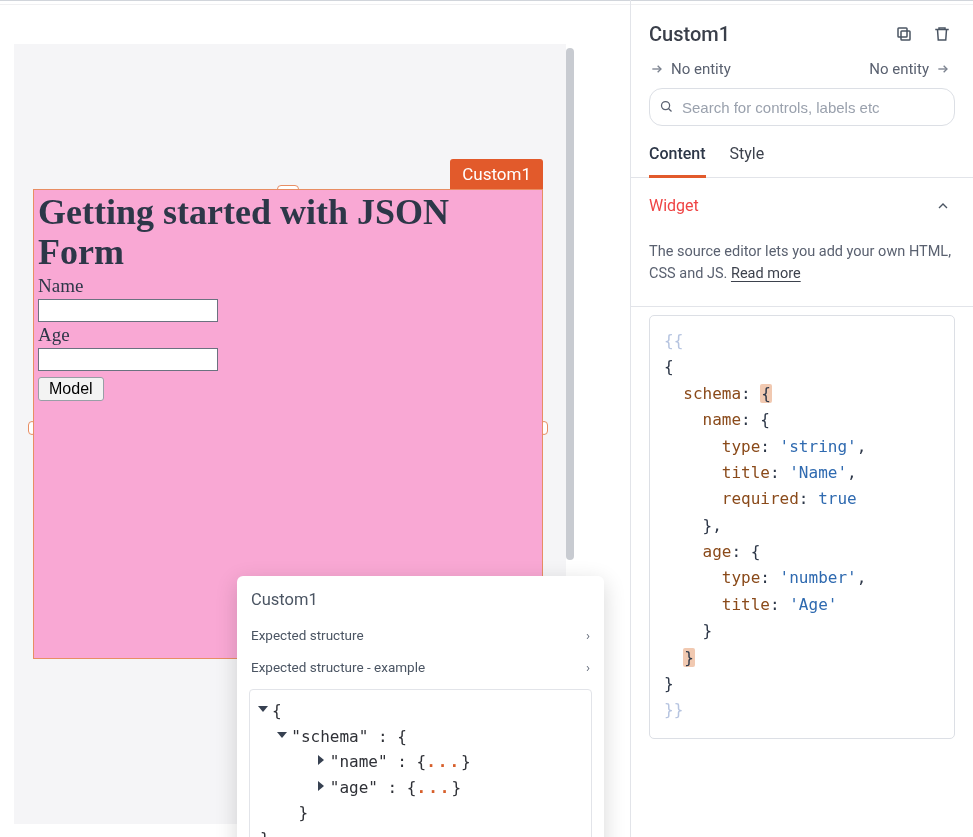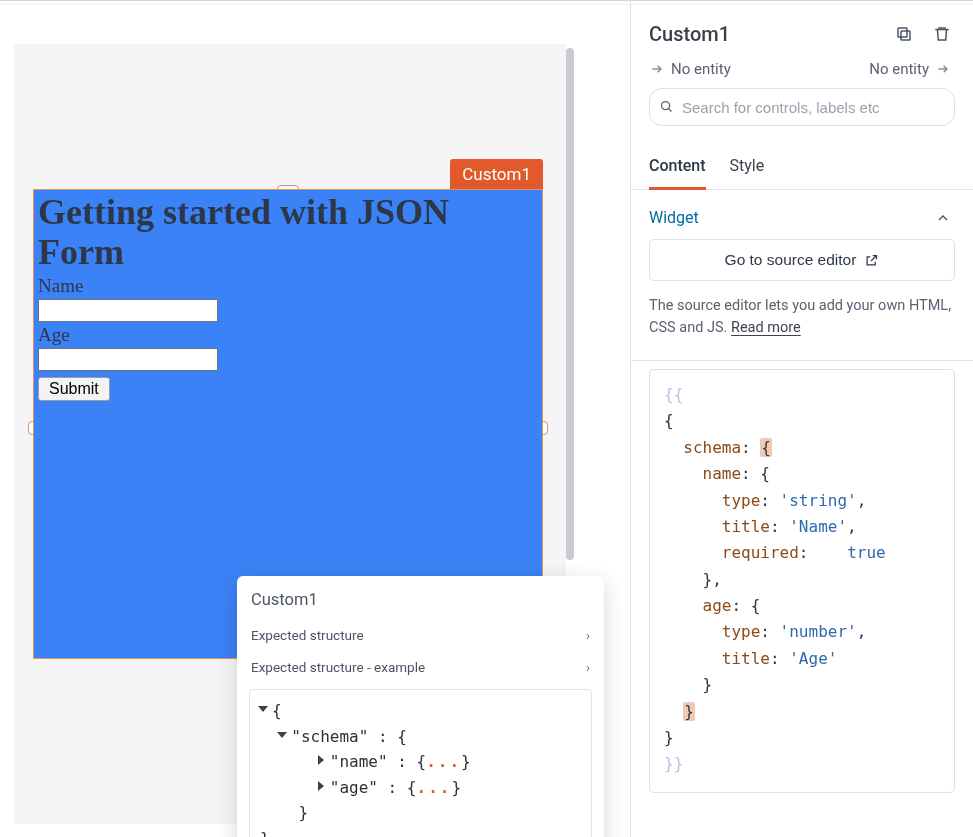--- a/index.html
+++ b/index.html
@@ -43,21 +43,21 @@
     background:#e25a2b;
     color:#fff;
     padding:5px 12px 6px;
     font-size:17px;
     border-radius:3px 3px 0 0;
   }
   .widget-body {
     position:absolute;
     left:0; top:30px; right:0; bottom:0;
     border:1px solid #e88e64;
-    background:#3b82f6;
+    background:#f9a8d4;
     padding:0 4px 4px 4px;
   }
   .handle {
     position:absolute;
     width:8px; height:14px;
     border:1px solid #e88e64;
     background:#fff;
     border-radius:4px;
   }
   .handle.t  {left:50%;top:26px;transform:translateX(-50%);width:22px;height:8px;}
@@ -175,27 +175,27 @@
     color:#2d3748;
   }
   .rp-search::placeholder{color:#9aa1ad;}
   .rp-search-ic{position:absolute;margin-left:10px;margin-top:11px;color:#5a6170;}
 
   .rp-tabs{
     display:flex;gap:24px;
     padding:0 18px;
     border-bottom:1px solid #e2e4e9;
   }
-  .rp-tab{padding:6px 0 12px;font-size:16px;color:#3d424d;cursor:pointer;margin-top:12px;}
+  .rp-tab{padding:6px 0 12px;font-size:16px;color:#3d424d;cursor:pointer;}
   .rp-tab.active{color:#2d3748;border-bottom:3px solid #e25a2b;margin-bottom:-1px;font-weight:500;}
 
   .rp-sec-head{
     display:flex;justify-content:space-between;align-items:center;
     padding:18px 22px 12px 18px;
-    font-size:16px;color:#0369a1;cursor:pointer;
+    font-size:16px;color:#ef4444;cursor:pointer;
   }
   .rp-sec-head svg{color:#4b5563;}
 
   .rp-btn-wrap{padding:0 18px;}
   .rp-btn{
     width:100%;height:42px;
     border:1px solid #dcdfe5;border-radius:5px;
     background:#fff;
     font-size:15.5px;font-weight:500;color:#2d3748;
     display:flex;align-items:center;justify-content:center;gap:8px;
@@ -215,21 +215,21 @@
     padding:12px 14px 14px;
     font-family:"SFMono-Regular",Menlo,Consolas,monospace;
     font-size:16px; line-height:1.65;
     white-space:pre;
     color:#2d3748;
   }
   .t-delim{color:#b6c4e0;}
   .t-punc{color:#2d3748;}
   .t-key{color:#8a4a1a;}
   .t-str{color:#2f6ab0;}
-  .t-bool{color:#2f6ab0;margin-left:29px;}
+  .t-bool{color:#2f6ab0;}
   .t-hl{background:#f1c9b1;border-radius:2px;padding:0 1px;}
 </style>
 </head>
 <body>
 
 <div class="top-border"></div>
 <div class="hairline"></div>
 
 <div class="canvas">
   <div class="canvas-scroll"></div>
@@ -239,21 +239,21 @@
     <span class="handle t"></span>
     <span class="handle l"></span>
     <span class="handle r"></span>
 
     <div class="widget-body">
       <h1 class="widget-h1">Getting started with JSON Form</h1>
       <div class="form-lbl">Name</div>
       <input class="form-input" style="">
       <div class="form-lbl">Age</div>
       <input class="form-input" style="">
-      <button class="form-submit">Submit</button>
+      <button class="form-submit">Model</button>
     </div>
   </div>
 
   <div class="drag-grip">
     <span>
         <i></i>
         <i></i>
         <i></i>
         <i></i>
         <i></i>
@@ -332,30 +332,20 @@
     <div class="rp-tab">Style</div>
   </div>
 
   <div class="rp-sec-head">
     <span>Widget</span>
     <svg width="16" height="16" viewBox="0 0 24 24" fill="none" stroke="#4b5563" stroke-width="2">
         <path d="M6 15l6-6 6 6"></path>
       </svg>
   </div>
 
-  <div class="rp-btn-wrap">
-    <button class="rp-btn">
-      <span>Go to source editor</span>
-      <svg width="15" height="15" viewBox="0 0 24 24" fill="none" stroke="#2d3748" stroke-width="2">
-          <path d="M14 4h6v6"></path>
-          <path d="M20 4l-9 9"></path>
-          <path d="M18 14v5H5V6h5"></path>
-        </svg>
-    </button>
-  </div>
 
   <div class="rp-note">
     <span>The source editor lets you add your own HTML, CSS and JS. </span><a>Read more</a>
   </div>
 
   <div class="rp-div"></div>
 
 
   <div class="code-box"><span class="t-delim">{{</span>
 <span class="t-punc">{</span>

